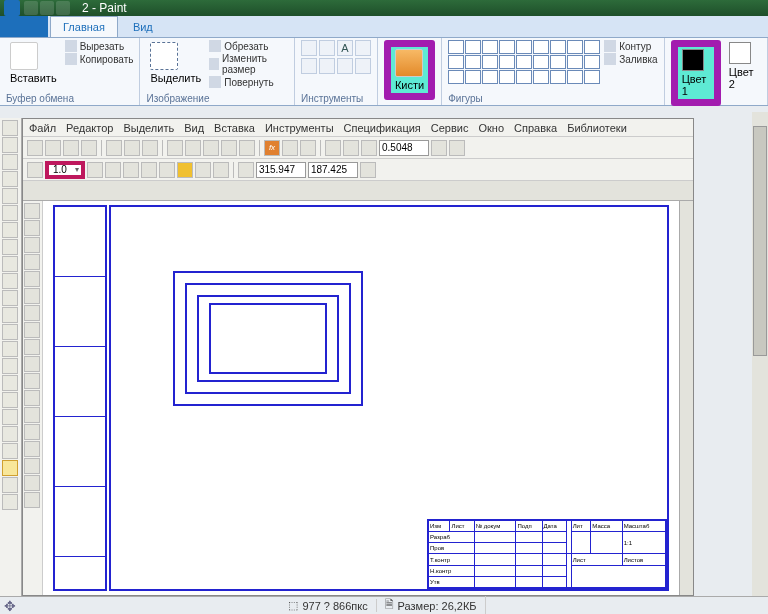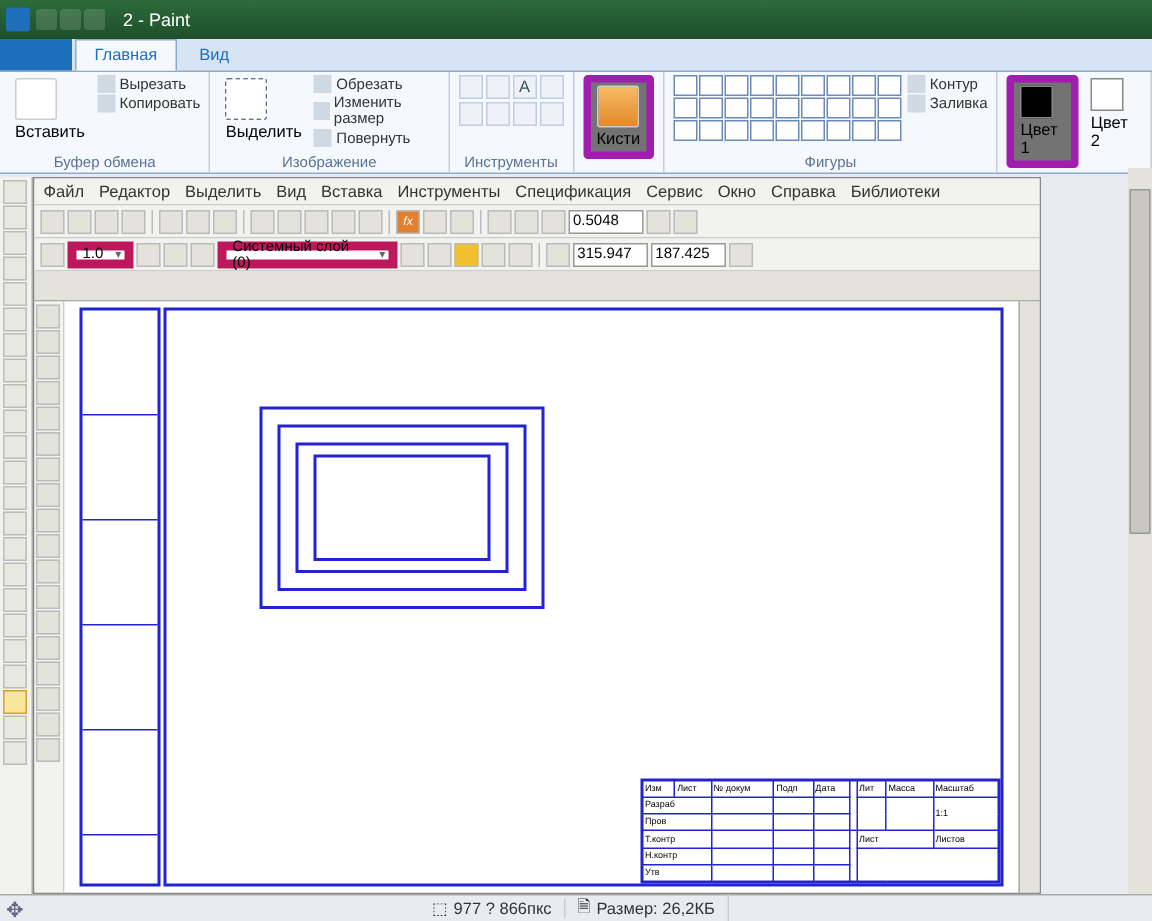--- a/index.html
+++ b/index.html
@@ -1,56 +1,56 @@
 <!DOCTYPE html>
 <html><head>
 <meta charset="utf-8">
 <style>
 * { margin: 0; padding: 0; box-sizing: border-box; font-family: "Segoe UI", Tahoma, sans-serif; font-size: 11px; }
 body { width: 768px; height: 614px; background: #e8ecf0; overflow: hidden; position: relative; }
 
 
-.titlebar { height: 26px; background: linear-gradient(#2d6b3a, #1e4f2a); display: flex; align-items: center; color: #fff; padding: 0 4px; gap: 4px; }
+.titlebar { height: 16px; background: linear-gradient(#2d6b3a, #1e4f2a); display: flex; align-items: center; color: #fff; padding: 0 4px; gap: 4px; }
 .titlebar .qat { display: flex; gap: 2px; align-items: center; }
 .titlebar .qat span { width: 14px; height: 14px; display: inline-block; background: rgba(255,255,255,0.15); border-radius: 2px; }
 .titlebar .title { margin-left: 8px; font-size: 12px; }
 .sysmenu { width: 16px; height: 16px; background: #1d6fbb; border-radius: 2px; }
 
 
 .ribbon-tabs { height: 22px; background: #d6e4f5; display: flex; border-bottom: 1px solid #8fa9c9; }
 .ribbon-tabs .filebtn { width: 48px; height: 100%; background: #1d6fbb; color: #fff; display: flex; align-items: center; justify-content: center; font-size: 11px; }
 .ribbon-tabs .tab { padding: 4px 12px; background: #f5f8fc; border: 1px solid #8fa9c9; border-bottom: none; margin-left: 2px; color: #1d6fbb; }
 .ribbon-tabs .tab.inactive { background: transparent; border-color: transparent; }
 
 
 .ribbon { height: 68px; background: #f5f8fc; border-bottom: 1px solid #8fa9c9; display: flex; }
 .group { border-right: 1px solid #c0cde0; padding: 2px 6px 0 6px; display: flex; flex-direction: column; justify-content: space-between; }
-.group-label { font-size: 10px; color: #5a7397; text-align: center; padding: 1px 0; }
+.group-label { font-size: 10px; color: #5a7397; text-align: left; padding: 1px 0; }
 .group-body { flex: 1; display: flex; align-items: flex-start; gap: 4px; }
 .bigbtn { display: flex; flex-direction: column; gap: 2px; padding: 2px 4px; }
 .bigbtn .ico { width: 28px; height: 28px; background: #fff; border: 1px solid #ccc; border-radius: 2px; }
 .bigbtn .ico.brush { background: linear-gradient(#f7b965,#e38a2a); }
-.bigbtn.active { background: #737373; border: 5px solid #a21caf; border-radius: 3px; }
+.bigbtn.active { background: #5eead4; border: 7px solid #a21caf; border-radius: 3px; }
 .smallbtns { display: flex; flex-direction: column; gap: 1px; }
 .smallbtns span { display: flex; align-items: center; gap: 3px; font-size: 10px; color: #333; }
 .smallbtns i { width: 12px; height: 12px; background: #d0d8e4; display: inline-block; }
 .tools-grid { display: grid; grid-template-columns: repeat(4, 16px); grid-auto-rows: 16px; gap: 2px; }
 .tools-grid span { background: #eef2f8; border: 1px solid #c0cde0; }
 .shapes-grid { display: grid; grid-template-columns: repeat(9, 16px); grid-auto-rows: 14px; gap: 1px; }
 .shapes-grid span { border: 1px solid #6a8ab8; background: #fff; }
 .color-swatch { width: 22px; height: 22px; border: 1px solid #888; }
 
 
 .inner-app { position: absolute; left: 22px; top: 118px; right: 74px; bottom: 18px; background: #f2f2ee; border: 1px solid #888; }
 .inner-menubar { height: 18px; background: #f2f2ee; display: flex; align-items: center; gap: 10px; padding: 0 6px; border-bottom: 1px solid #ccc; }
 .inner-menubar span { font-size: 11px; color: #333; }
 .inner-toolbar { height: 22px; background: #f2f2ee; display: flex; align-items: center; gap: 2px; padding: 0 4px; border-bottom: 1px solid #ccc; }
 .inner-toolbar i { width: 16px; height: 16px; background: #e3e3dc; border: 1px solid #bbb; display: inline-block; }
 .inner-toolbar .sep { width: 1px; height: 16px; background: #bbb; margin: 0 2px; }
-.inner-toolbar .combo { height: 18px; border: 6px solid #be185d; background: #fff; padding: 0 14px 0 4px; font-size: 10px; display: flex; align-items: center; position: relative; }
+.inner-toolbar .combo { height: 18px; border: 4px solid #be185d; background: #fff; padding: 0 14px 0 4px; font-size: 10px; display: flex; align-items: center; position: relative; }
 .inner-toolbar .combo::after { content: "▾"; position: absolute; right: 2px; font-size: 8px; color: #666; }
 .inner-toolbar .numfield { width: 50px; height: 16px; border: 1px solid #999; background: #fff; font-size: 10px; padding: 0 2px; }
 
 .inner-tabs { height: 20px; background: #e3e3dc; display: flex; align-items: flex-end; gap: 0; padding-left: 30px; border-bottom: 1px solid #aaa; }
 .inner-tab { padding: 2px 8px; background: #f6f6f0; border: 1px solid #aaa; border-bottom: none; display: flex; align-items: center; gap: 4px; font-size: 10px; }
 .inner-tab.active { background: #f8e79a; }
 .inner-tab .dot { width: 10px; height: 10px; border-radius: 50%; }
 .inner-tab .dot.blue { background: #3b7dd8; }
 .inner-tab .dot.red { background: #d84b3b; }
 .inner-tab .x { color: #888; font-weight: bold; margin-left: 2px; }
@@ -305,21 +305,20 @@
     <i></i>
       <i></i>
   </div>
 
   <div class="inner-toolbar">
     <i></i>
     <div class="combo">1.0</div>
     <i></i>
       <i></i>
       <i></i>
-    <div class="combo" style="width:120px">Системный слой (0)</div>
     <i></i>
       <i></i>
     <i style="background:#f0c030"></i>
     <i></i>
       <i></i>
     <span class="sep"></span>
     <i></i>
     <input class="numfield" value="315.947" style="">
     <input class="numfield" value="187.425" style="">
     <i></i>

